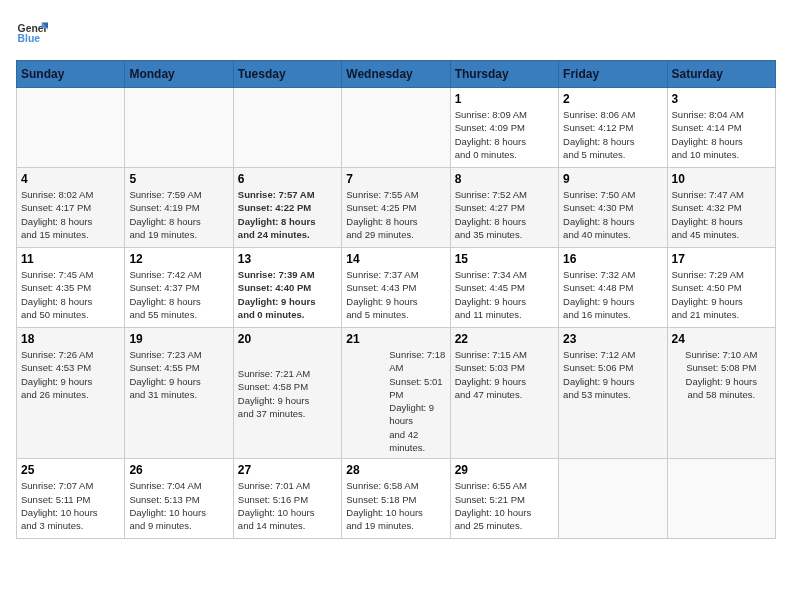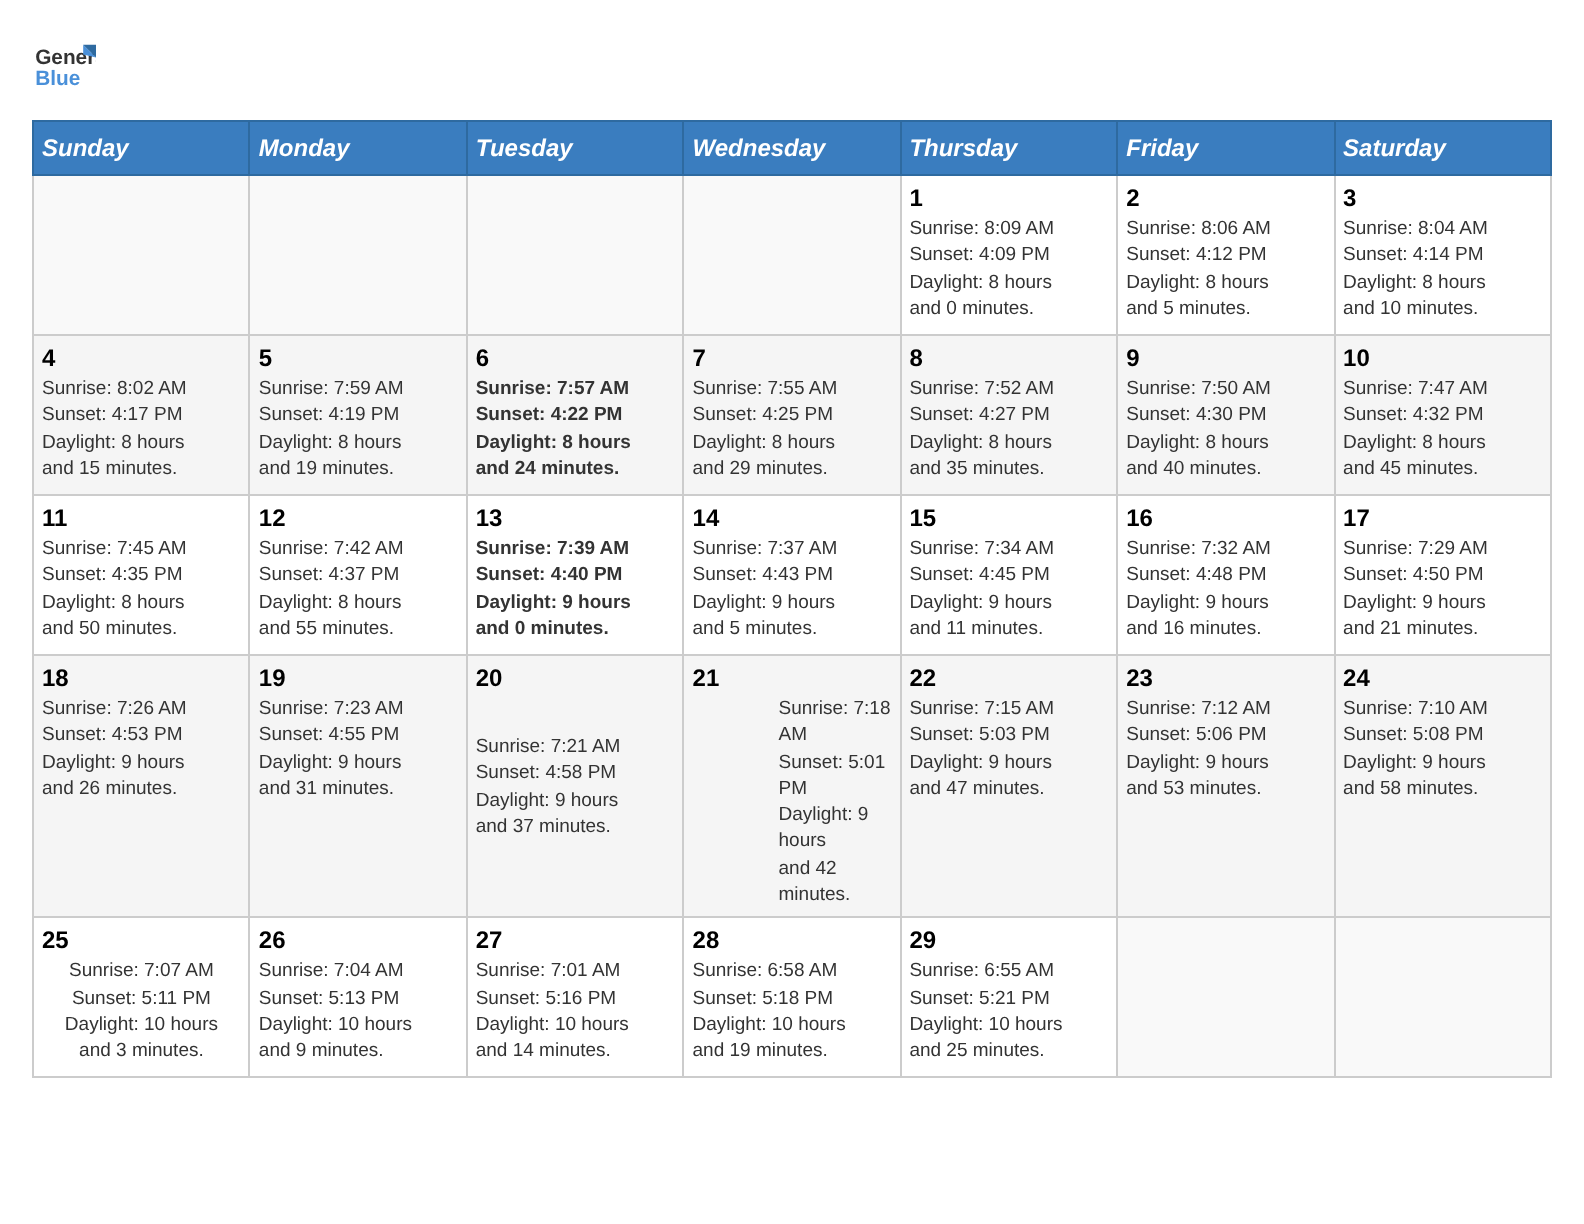--- a/index.html
+++ b/index.html
@@ -38,27 +38,26 @@
       color: #555;
       font-weight: normal;
     }
     table {
       width: 100%;
       border-collapse: collapse;
       font-size: 10.5px;
     }
     thead th {
       background-color: #3a7dbf;
-      color: #ffffff;
+      color: #0f172a;
       padding: 6px 4px;
       text-align: left;
       font-size: 12px;
       font-weight: bold;
       border: 1px solid #2e6aa0;
-      font-style: italic;
     }
     tbody td {
       border: 1px solid #ccc;
       vertical-align: top;
       padding: 4px;
       height: 80px;
       width: 14.28%;
       background: #fff;
     }
     tbody tr:nth-child(even) td {
@@ -281,30 +280,30 @@
         </td>
         <td>
           <span class="day-number">23</span>
           <div class="day-info" style="white-space: pre-line;">Sunrise: 7:12 AM
 Sunset: 5:06 PM
 Daylight: 9 hours
 and 53 minutes.</div>
         </td>
         <td>
           <span class="day-number">24</span>
-          <div class="day-info" style="white-space: pre-line;">Sunrise: 7:10 AM
+          <div class="day-info" style="white-space: pre-line; text-align: center;">Sunrise: 7:10 AM
 Sunset: 5:08 PM
 Daylight: 9 hours
 and 58 minutes.</div>
         </td>
       </tr>
       <tr>
         <td>
           <span class="day-number">25</span>
-          <div class="day-info" style="white-space: pre-line; text-align: center;">Sunrise: 7:07 AM
+          <div class="day-info" style="white-space: pre-line;">Sunrise: 7:07 AM
 Sunset: 5:11 PM
 Daylight: 10 hours
 and 3 minutes.</div>
         </td>
         <td>
           <span class="day-number">26</span>
           <div class="day-info" style="white-space: pre-line;">Sunrise: 7:04 AM
 Sunset: 5:13 PM
 Daylight: 10 hours
 and 9 minutes.</div>

